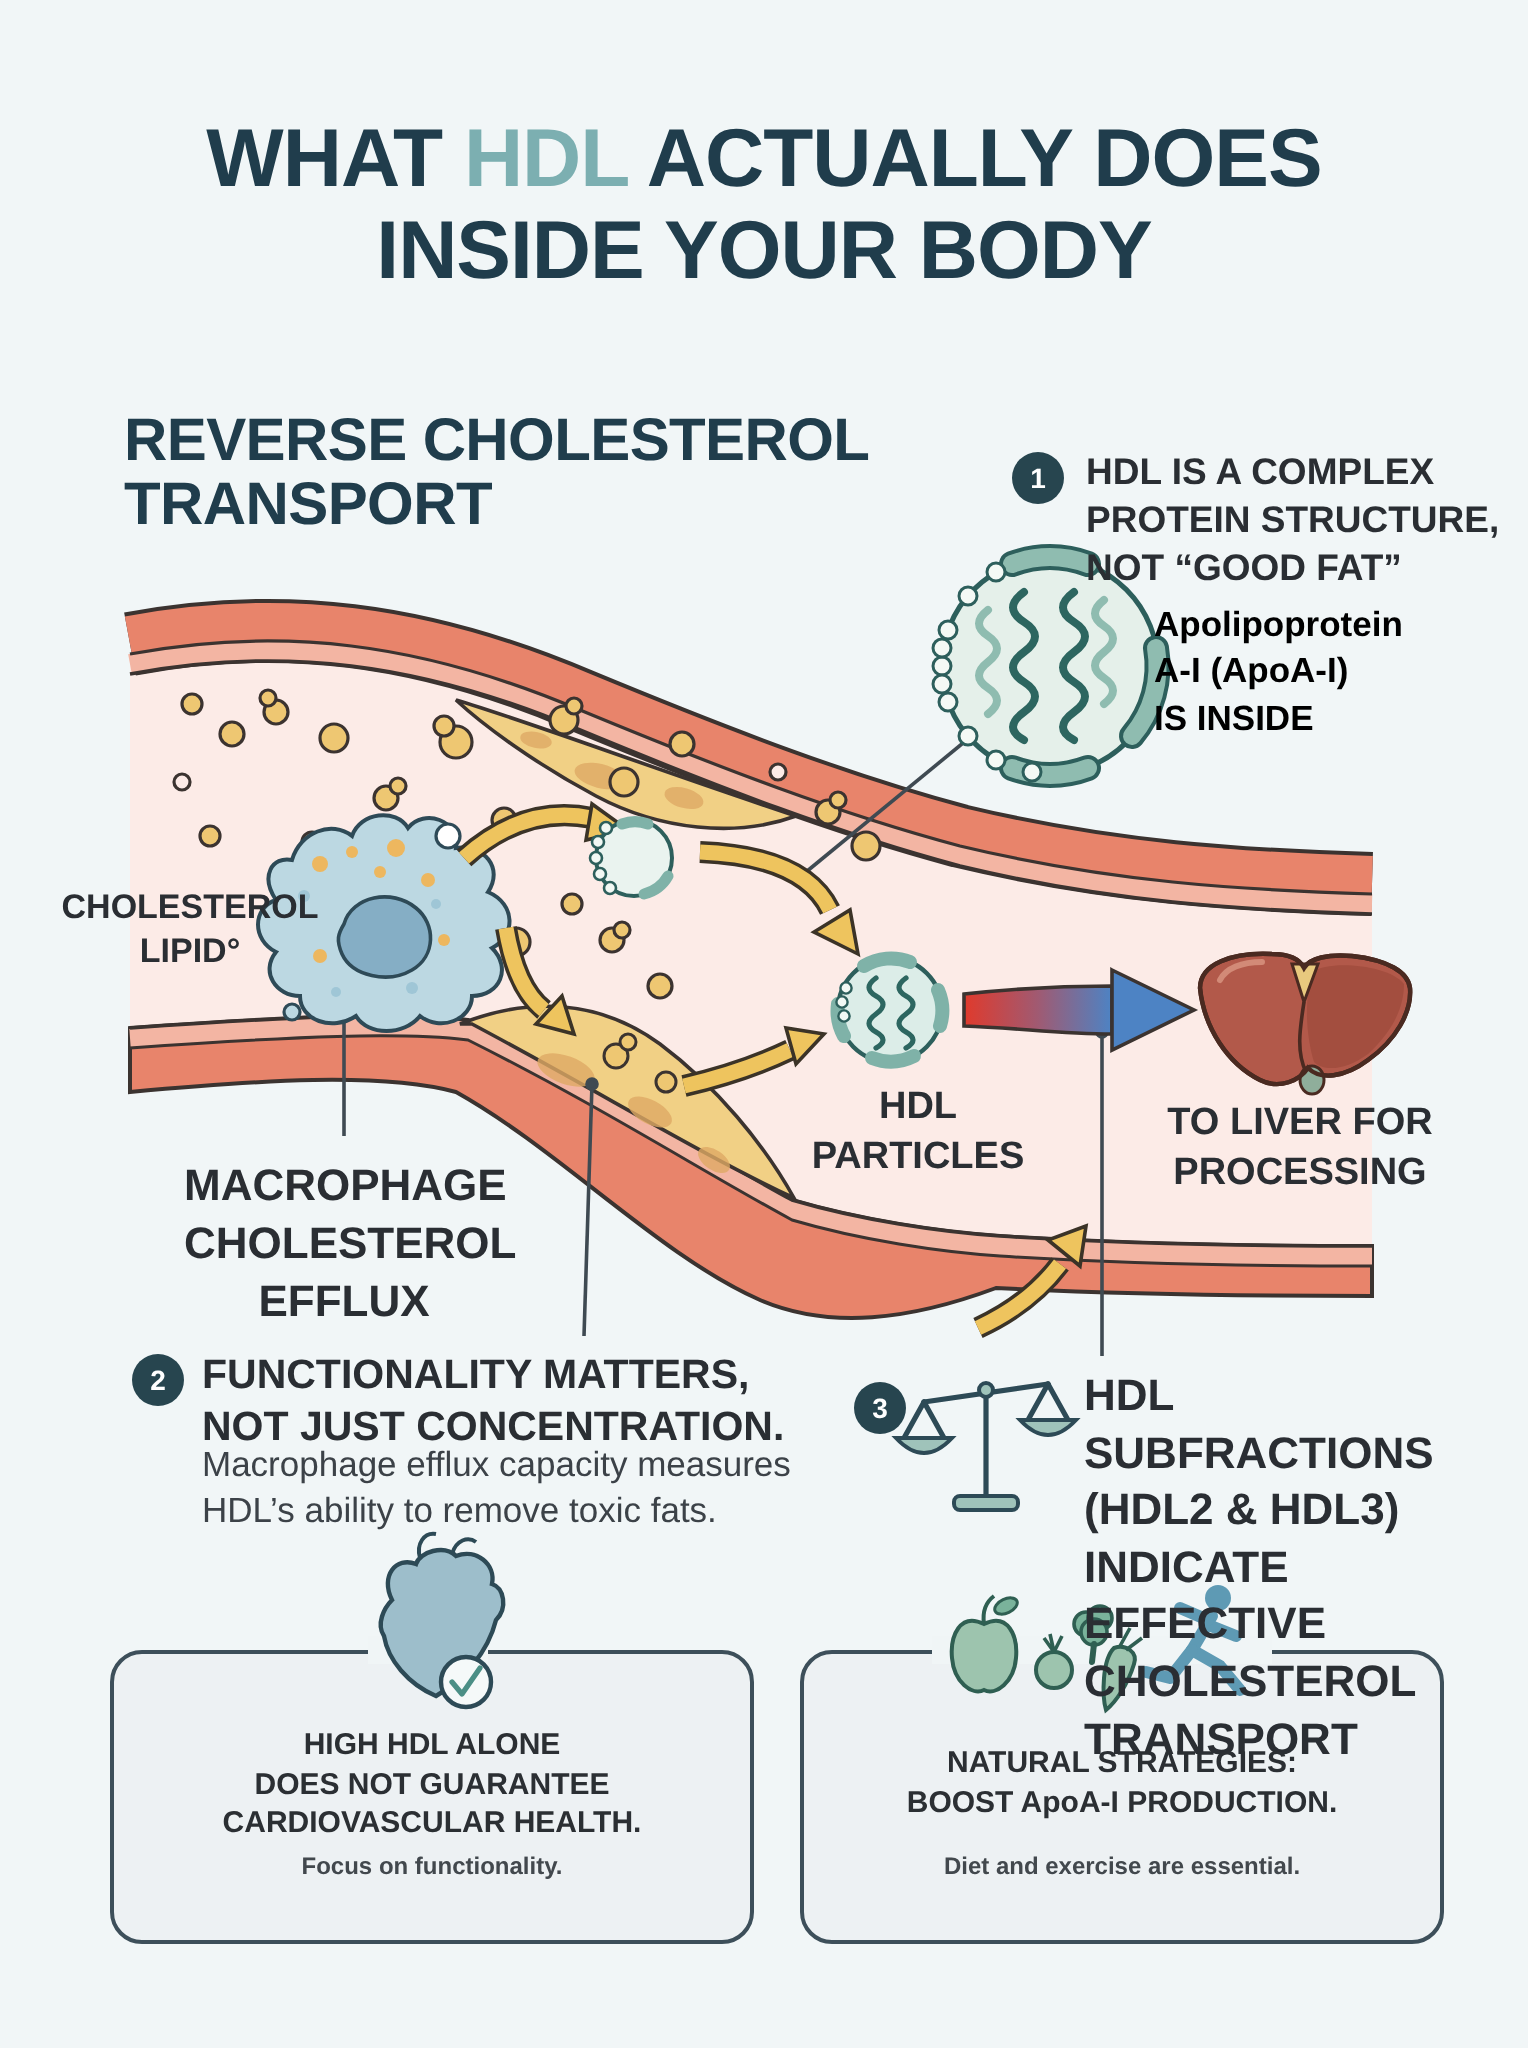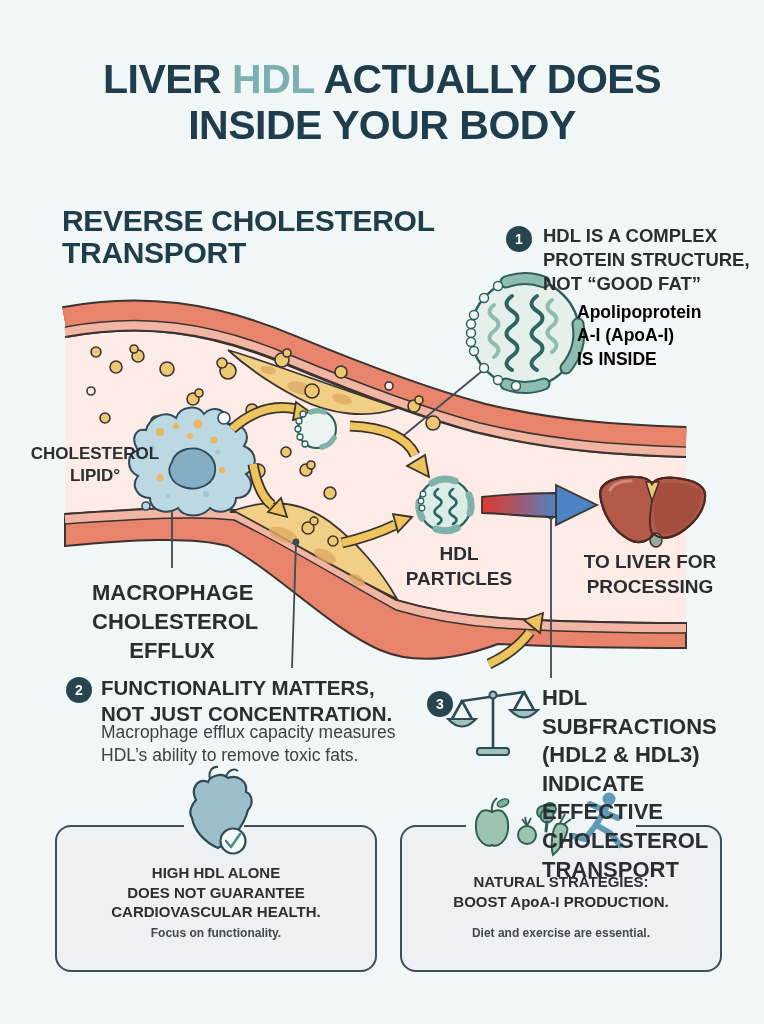--- a/index.html
+++ b/index.html
@@ -44,21 +44,21 @@
 
   svg{display:block;}
   #art{position:absolute;inset:0;z-index:2;pointer-events:none;}
 </style>
 </head>
 <body>
 
 <div id="page">
 
   <div class="abs title">
-    <div><span>LIVER </span><span class="hl">HDL</span><span> ACTUALLY DOES</span></div>
+    <div><span>WHAT </span><span class="hl">HDL</span><span> ACTUALLY DOES</span></div>
     <div>INSIDE YOUR BODY</div>
   </div>
 
   <div class="abs section-heading">
     <div>REVERSE CHOLESTEROL</div>
     <div>TRANSPORT</div>
   </div>
 
   <div class="abs badge" style="top:226px;left:506px;">1</div>
   <div class="abs pt-head pt1-head">

